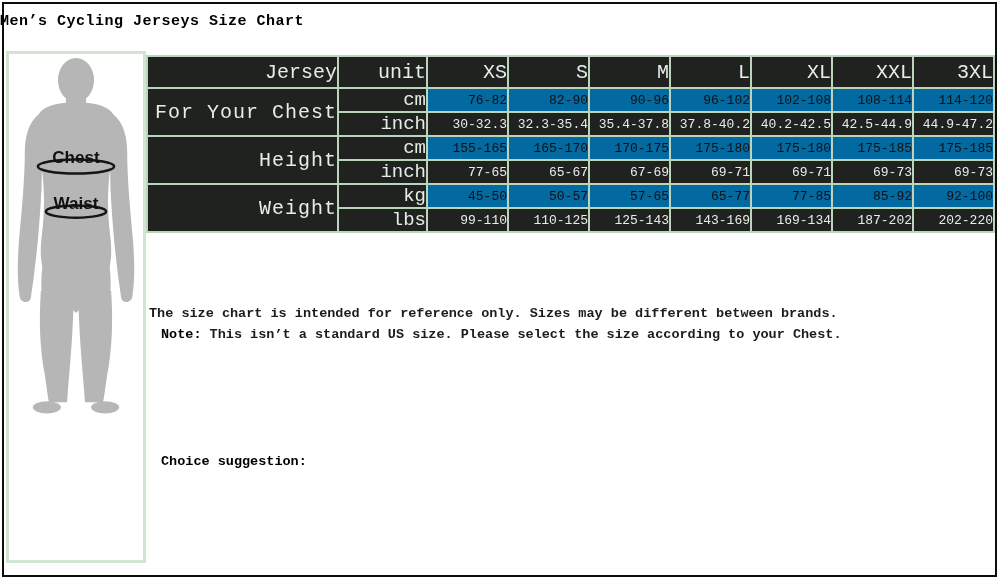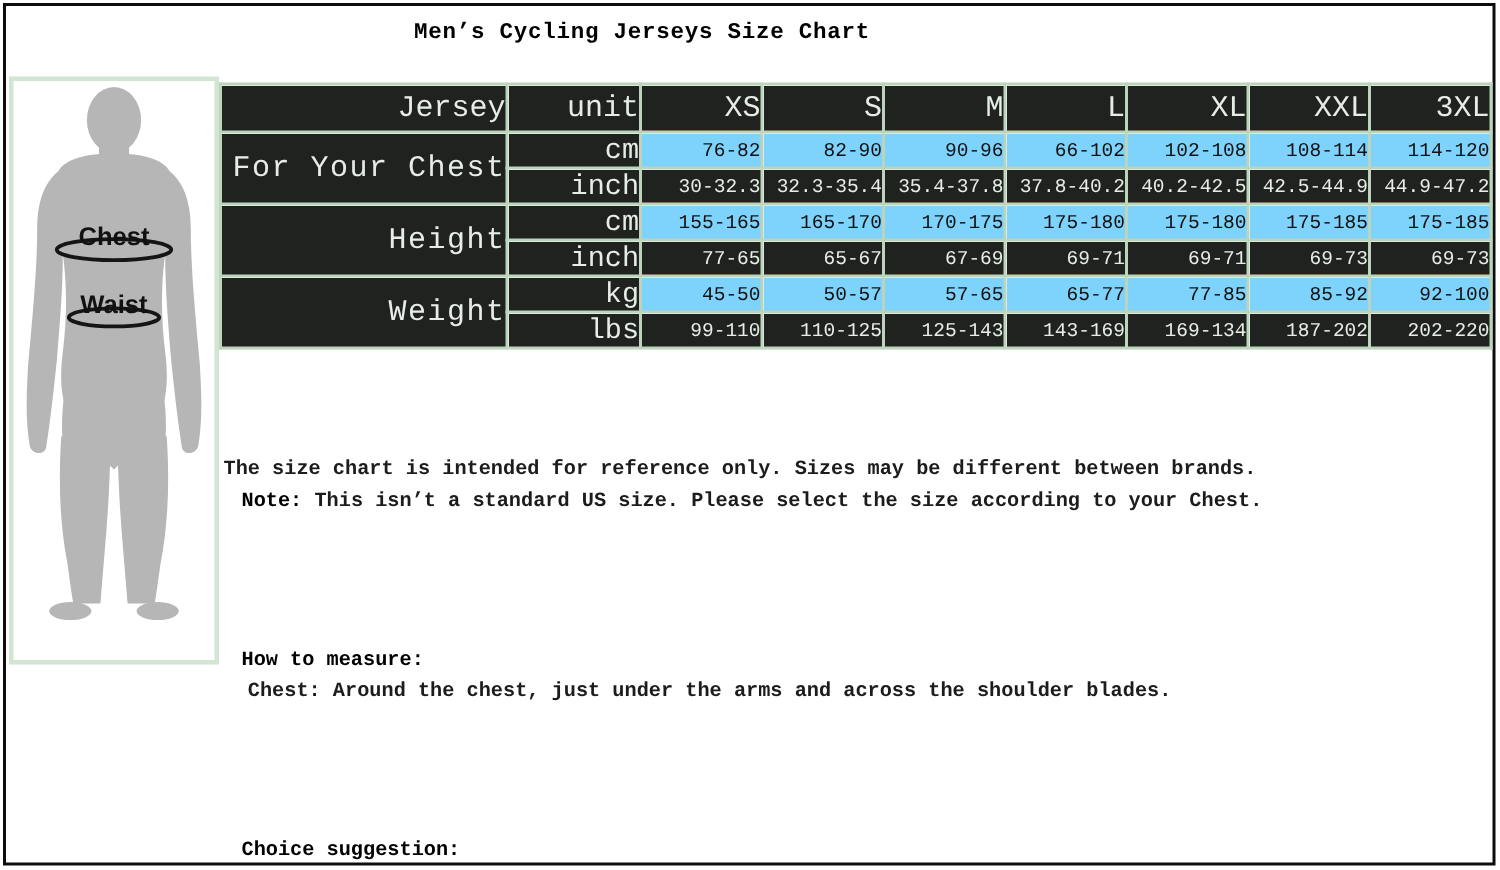--- a/index.html
+++ b/index.html
@@ -6,40 +6,40 @@
   .canvas{
     position:relative; width:1000px; height:580px; background:#ffffff;
     font-family:"Liberation Mono","DejaVu Sans Mono",monospace;
     overflow:hidden; color:#1a1a1a;
   }
   .frame{
     position:absolute; left:2px; top:2px; width:991px; height:571px;
     border:2px solid #0d0d0d; pointer-events:none;
   }
   .title{
-    position:absolute; left:0; top:13px; width:856px; text-align:center;
+    position:absolute; left:0; top:13px; width:856px; text-align:left;
     font-size:15px; font-weight:bold; letter-spacing:0.5px; color:#000;
   }
   
   .figure-panel{
-    position:absolute; left:6px; top:51px; width:140px; height:392px;
+    position:absolute; left:6px; top:51px; width:140px; height:512px;
     border:3px solid #d2e4d2; background:#ffffff; box-sizing:border-box;
   }
   .figure-panel svg{display:block;}
   
   .size-table{
     position:absolute; left:146px; top:55px; width:849px;
     border-collapse:collapse; table-layout:fixed;
   }
   .size-table td{
     border:2px solid #bcd4bc; text-align:right; vertical-align:middle;
     padding:0; overflow:hidden; white-space:nowrap;
   }
   .dark-cell{background:#1f221f; color:#e6ede6;}
-  .light-cell{background:#7dd3fc; color:#111;}
+  .light-cell{background:#0369a1; color:#111;}
   .hdr td{height:30px; font-size:20px;}
   .grp{font-size:20px; letter-spacing:1px;margin-left:12px;}
   .unit{font-size:19px;}
   .val{height:24px; font-size:13px;}
   
   .notes{
     position:absolute; left:149px; top:261px; width:845px;
     font-size:13.5px; line-height:21px; white-space:pre-wrap; color:#1c1c1c;
   }
   .notes p{margin:0 0 22px 0;font-weight:bold;}
@@ -98,21 +98,21 @@
         <td class="dark-cell">XXL</td>
         <td class="dark-cell">3XL</td>
       </tr>
 
       <tr class="val">
         <td class="dark-cell grp" rowspan="2">For Your Chest</td>
         <td class="dark-cell unit">cm</td>
         <td class="light-cell">76-82</td>
         <td class="light-cell">82-90</td>
         <td class="light-cell">90-96</td>
-        <td class="light-cell">66-102</td>
+        <td class="light-cell">96-102</td>
         <td class="light-cell">102-108</td>
         <td class="light-cell">108-114</td>
         <td class="light-cell">114-120</td>
       </tr>
       <tr class="val">
         <td class="dark-cell unit">inch</td>
         <td class="dark-cell">30-32.3</td>
         <td class="dark-cell">32.3-35.4</td>
         <td class="dark-cell">35.4-37.8</td>
         <td class="dark-cell">37.8-40.2</td>
@@ -163,17 +163,16 @@
         <td class="dark-cell">169-134</td>
         <td class="dark-cell">187-202</td>
         <td class="dark-cell">202-220</td>
       </tr>
     </tbody>
   </table>
 
   <div class="notes">
     <p><span>The size chart is intended for reference only. Sizes may be different between brands.</span><br><b>Note:</b><span> This isn’t a standard US size. Please select the size according to your Chest.</span></p>
 
-    <p><b>How to measure:</b><br><span>  Chest: Around the chest, just under the arms and across the shoulder blades.</span></p>
 
     <p><b>Choice suggestion:</b><br><br><br><br><br><br></p>
   </div>
 </div>
 
 </body></html>

